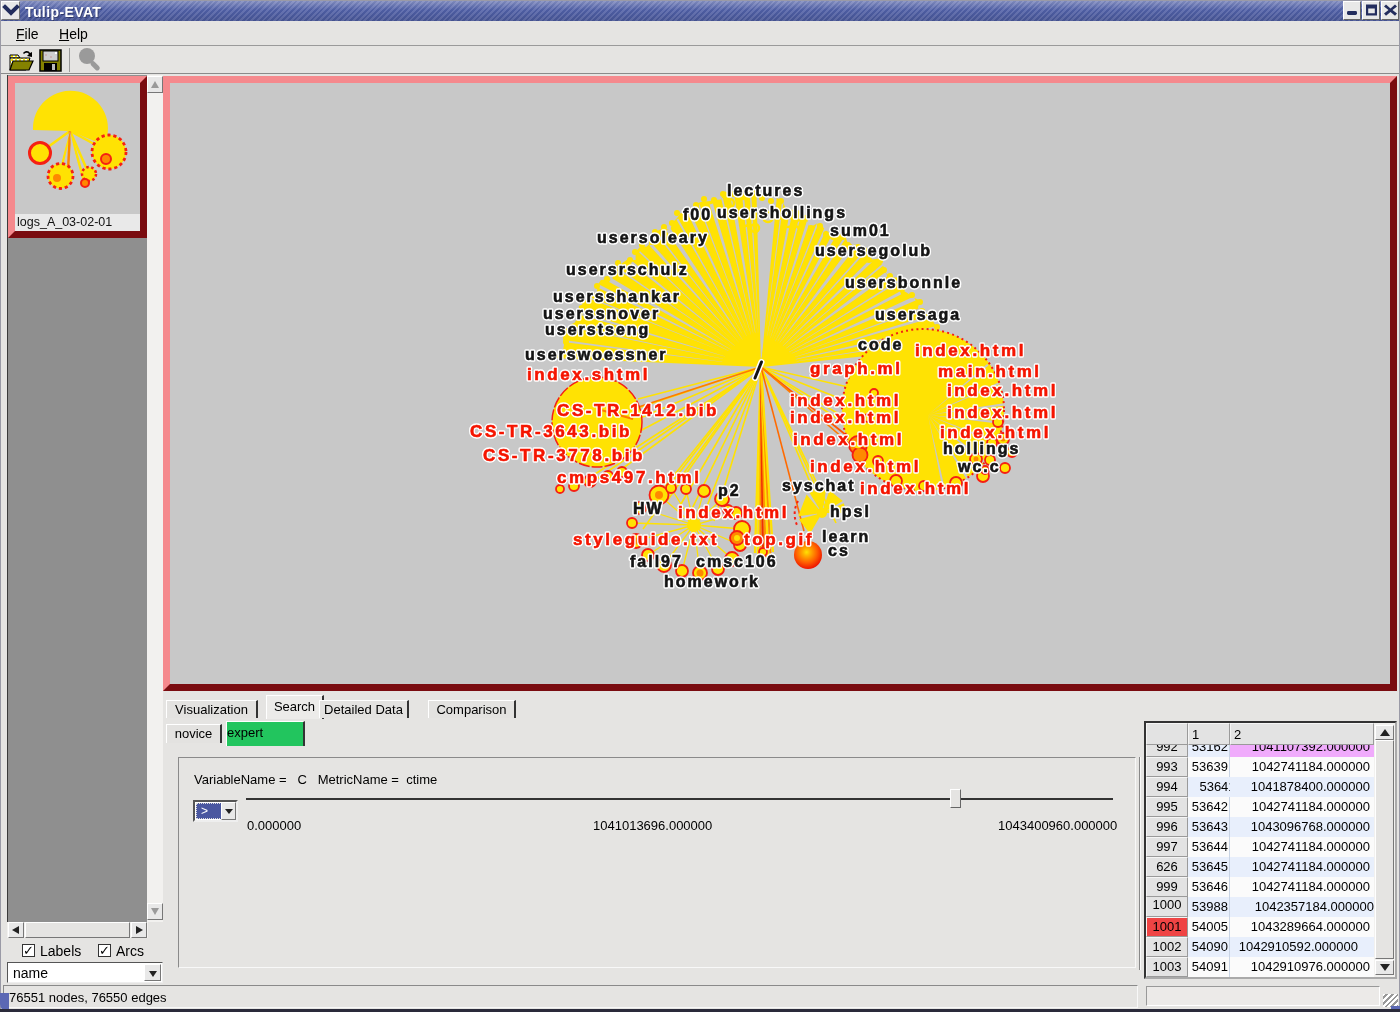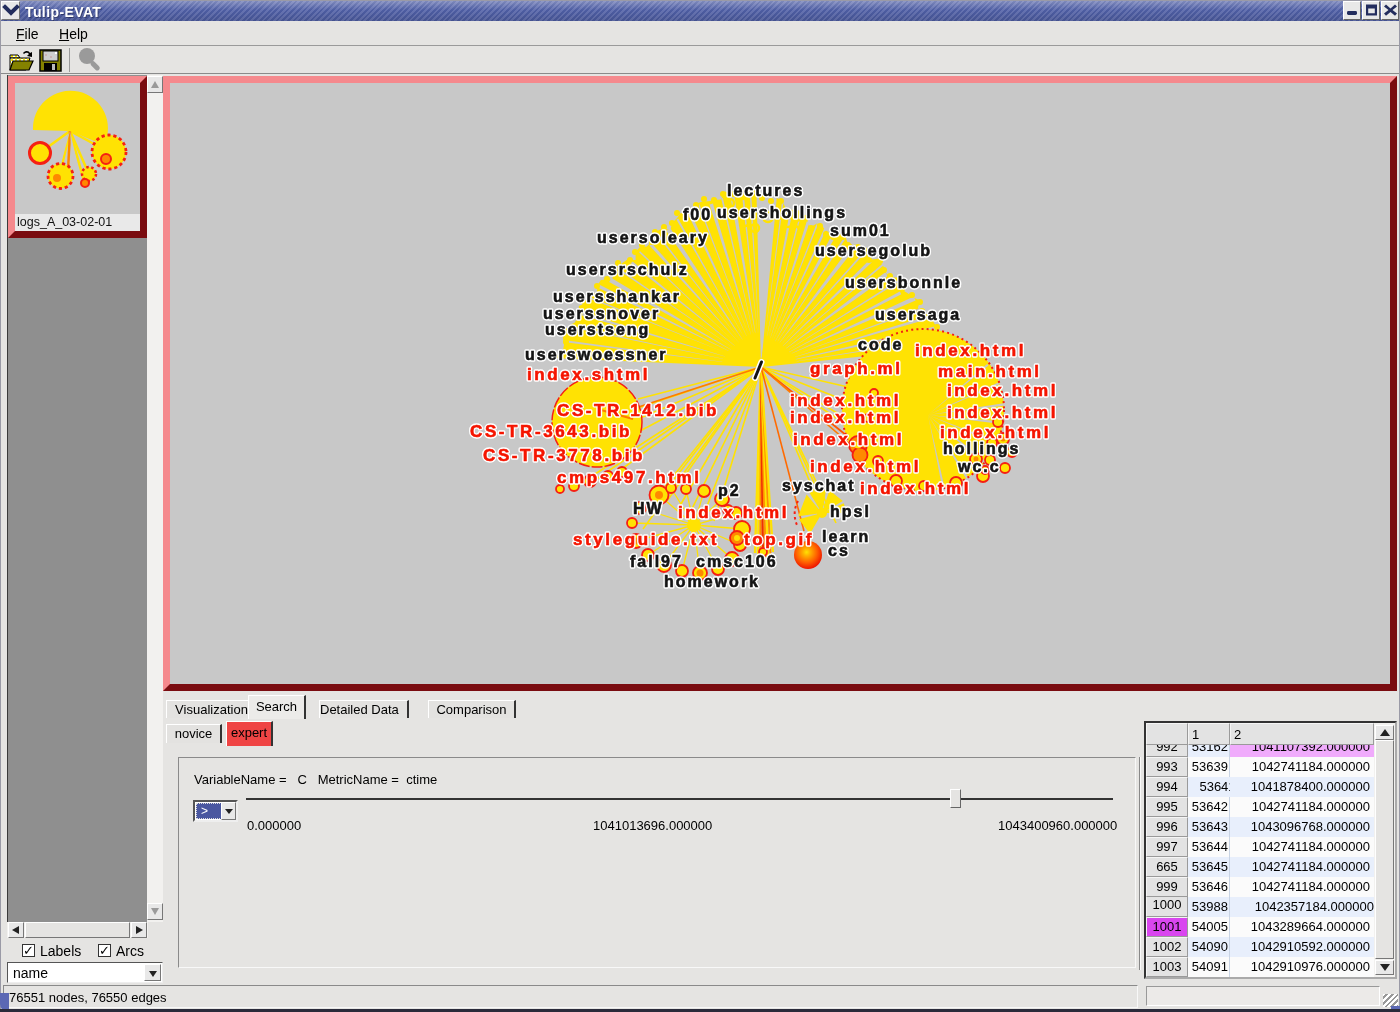--- a/index.html
+++ b/index.html
@@ -452,26 +452,26 @@
         <text x="640" y="389" font-size="17" letter-spacing="2.6" fill="#f51500" stroke="#f51500" stroke-width="0.6">index.html</text>
         <text x="690" y="411" font-size="17" letter-spacing="2.6" fill="#f51500" stroke="#f51500" stroke-width="0.6">index.html</text>
         <text x="508" y="435" font-size="17" letter-spacing="2.6" fill="#f51500" stroke="#f51500" stroke-width="0.6">index.html</text>
         <text x="403" y="462" font-size="17" letter-spacing="2.6" fill="#f51500" stroke="#f51500" stroke-width="0.6">styleguide.txt</text>
         <text x="574" y="462" font-size="17" letter-spacing="2.6" fill="#f51500" stroke="#f51500" stroke-width="0.6">top.gif</text>
 </g>
 </svg>
 </div>
 
 <div class="abs" style="left:166px;top:700px;width:92px;height:18px;background:#e3e2e0;border-right:2px solid #333;border-top:1px solid #fff;border-left:1px solid #fff;font-size:13px;text-align:center;line-height:17px">Visualization</div>
-<div class="abs" style="left:248px;top:695px;width:58px;height:24px;background:#ecebe9;border-right:2px solid #333;border-top:1px solid #fff;border-left:1px solid #fff;font-size:13px;text-align:center;line-height:21px">Search</div>
-<div class="abs" style="left:319px;top:700px;width:90px;height:18px;background:#e3e2e0;border-right:2px solid #333;border-top:1px solid #fff;border-left:1px solid #fff;font-size:13px;line-height:17px">Detailed Data</div>
+<div class="abs" style="left:266px;top:695px;width:58px;height:24px;background:#ecebe9;border-right:2px solid #333;border-top:1px solid #fff;border-left:1px solid #fff;font-size:13px;text-align:center;line-height:21px">Search</div>
+<div class="abs" style="left:319px;top:700px;width:90px;height:18px;background:#e3e2e0;border-right:2px solid #333;border-top:1px solid #fff;border-left:1px solid #fff;font-size:13px;text-align:center;line-height:17px">Detailed Data</div>
 <div class="abs" style="left:428px;top:700px;width:88px;height:18px;background:#e3e2e0;border-right:2px solid #333;border-top:1px solid #fff;border-left:1px solid #fff;font-size:13px;text-align:center;line-height:17px">Comparison</div>
 
 <div class="abs" style="left:166px;top:724px;width:56px;height:19px;background:#e3e2e0;border-right:2px solid #333;border-top:1px solid #fff;border-left:1px solid #fff;font-size:13px;text-align:center;line-height:18px">novice</div>
-<div class="abs" style="left:226px;top:721px;width:47px;height:25px;background:#ef4444;border-right:2px solid #333;border-top:1px solid #fff;border-left:1px solid #fff;font-size:13px;text-align:center;line-height:22px">expert</div>
+<div class="abs" style="left:226px;top:721px;width:79px;height:25px;background:#22c55e;border-right:2px solid #333;border-top:1px solid #fff;border-left:1px solid #fff;font-size:13px;text-align:left;line-height:22px">expert</div>
 
 <div class="abs" style="left:178px;top:757px;width:958px;height:211px;border:1px solid;border-color:#8a8a8a #f8f8f8 #f8f8f8 #8a8a8a;background:#e5e4e2">
   <span class="abs" style="left:15px;top:14px;font-size:13px">VariableName =&nbsp;&nbsp;&nbsp;C&nbsp;&nbsp;&nbsp;MetricName =&nbsp;&nbsp;ctime</span>
   <div class="abs" style="left:14px;top:42px;width:45px;height:22px;background:#fff;border:2px solid;border-color:#555 #eee #eee #555">
     <div class="abs" style="left:1px;top:1px;width:26px;height:16px;background:#4a57a0;border:1px dotted #ddd;color:#fff;font-size:12px;padding-left:4px;line-height:14px">&gt;</div>
     <div class="abs" style="right:0px;top:0px;width:15px;height:18px;background:#e8e8e8;border:1px solid #fff;border-right-color:#777;border-bottom-color:#777">
       <div class="abs" style="left:2.5px;top:6px;width:0;height:0;border-left:4px solid transparent;border-right:4px solid transparent;border-top:5.5px solid #222"></div>
     </div>
   </div>
   <div class="abs" style="left:67px;top:40px;width:867px;height:2px;background:#333"></div>
@@ -512,43 +512,43 @@
   <div style="position:absolute;left:0;bottom:0;width:42px;height:20px;background:#e3e3e3;border:1px solid #9a9a9a;border-top-color:#f5f5f5;border-left-color:#f5f5f5;text-align:center;line-height:18px;font-size:13px">996</div>
   <div style="position:absolute;left:42px;bottom:0;width:42px;height:20px;background:#e8effc;border-right:1px solid #c9d4e4;text-align:right;padding-right:1px;line-height:19px;font-size:13px">53643</div>
   <div style="position:absolute;left:84px;bottom:0;width:144px;height:20px;background:#e8effc;text-align:right;padding-right:4px;line-height:19px;font-size:13px">1043096768.000000</div>
 </div>
       <div style="position:absolute;left:0;top:92px;width:228px;height:20px;overflow:hidden">
   <div style="position:absolute;left:0;bottom:0;width:42px;height:20px;background:#e3e3e3;border:1px solid #9a9a9a;border-top-color:#f5f5f5;border-left-color:#f5f5f5;text-align:center;line-height:18px;font-size:13px">997</div>
   <div style="position:absolute;left:42px;bottom:0;width:42px;height:20px;background:#fbfbfb;border-right:1px solid #c9d4e4;text-align:right;padding-right:1px;line-height:19px;font-size:13px">53644</div>
   <div style="position:absolute;left:84px;bottom:0;width:144px;height:20px;background:#fbfbfb;text-align:right;padding-right:4px;line-height:19px;font-size:13px">1042741184.000000</div>
 </div>
       <div style="position:absolute;left:0;top:112px;width:228px;height:20px;overflow:hidden">
-  <div style="position:absolute;left:0;bottom:0;width:42px;height:20px;background:#e3e3e3;border:1px solid #9a9a9a;border-top-color:#f5f5f5;border-left-color:#f5f5f5;text-align:center;line-height:18px;font-size:13px">665</div>
+  <div style="position:absolute;left:0;bottom:0;width:42px;height:20px;background:#e3e3e3;border:1px solid #9a9a9a;border-top-color:#f5f5f5;border-left-color:#f5f5f5;text-align:center;line-height:18px;font-size:13px">626</div>
   <div style="position:absolute;left:42px;bottom:0;width:42px;height:20px;background:#e8effc;border-right:1px solid #c9d4e4;text-align:right;padding-right:1px;line-height:19px;font-size:13px">53645</div>
   <div style="position:absolute;left:84px;bottom:0;width:144px;height:20px;background:#e8effc;text-align:right;padding-right:4px;line-height:19px;font-size:13px">1042741184.000000</div>
 </div>
       <div style="position:absolute;left:0;top:132px;width:228px;height:20px;overflow:hidden">
   <div style="position:absolute;left:0;bottom:0;width:42px;height:20px;background:#e3e3e3;border:1px solid #9a9a9a;border-top-color:#f5f5f5;border-left-color:#f5f5f5;text-align:center;line-height:18px;font-size:13px">999</div>
   <div style="position:absolute;left:42px;bottom:0;width:42px;height:20px;background:#fbfbfb;border-right:1px solid #c9d4e4;text-align:right;padding-right:1px;line-height:19px;font-size:13px">53646</div>
   <div style="position:absolute;left:84px;bottom:0;width:144px;height:20px;background:#fbfbfb;text-align:right;padding-right:4px;line-height:19px;font-size:13px">1042741184.000000</div>
 </div>
       <div style="position:absolute;left:0;top:152px;width:228px;height:20px;overflow:hidden">
   <div style="position:absolute;left:0;bottom:0;width:42px;height:22px;background:#e3e3e3;border:1px solid #9a9a9a;border-top-color:#f5f5f5;border-left-color:#f5f5f5;text-align:center;line-height:18px;font-size:13px">1000</div>
   <div style="position:absolute;left:42px;bottom:0;width:42px;height:20px;background:#e8effc;border-right:1px solid #c9d4e4;text-align:right;padding-right:1px;line-height:19px;font-size:13px">53988</div>
   <div style="position:absolute;left:84px;bottom:0;width:144px;height:20px;background:#e8effc;text-align:right;line-height:19px;font-size:13px">1042357184.000000</div>
 </div>
       <div style="position:absolute;left:0;top:172px;width:228px;height:20px;overflow:hidden">
-  <div style="position:absolute;left:0;bottom:0;width:42px;height:20px;background:#d946ef;border:1px solid #9a9a9a;border-top-color:#f5f5f5;border-left-color:#f5f5f5;text-align:center;line-height:18px;font-size:13px">1001</div>
+  <div style="position:absolute;left:0;bottom:0;width:42px;height:20px;background:#ef4444;border:1px solid #9a9a9a;border-top-color:#f5f5f5;border-left-color:#f5f5f5;text-align:center;line-height:18px;font-size:13px">1001</div>
   <div style="position:absolute;left:42px;bottom:0;width:42px;height:20px;background:#fbfbfb;border-right:1px solid #c9d4e4;text-align:right;padding-right:1px;line-height:19px;font-size:13px">54005</div>
   <div style="position:absolute;left:84px;bottom:0;width:144px;height:20px;background:#fbfbfb;text-align:right;padding-right:4px;line-height:19px;font-size:13px">1043289664.000000</div>
 </div>
       <div style="position:absolute;left:0;top:192px;width:228px;height:20px;overflow:hidden">
   <div style="position:absolute;left:0;bottom:0;width:42px;height:20px;background:#e3e3e3;border:1px solid #9a9a9a;border-top-color:#f5f5f5;border-left-color:#f5f5f5;text-align:center;line-height:18px;font-size:13px">1002</div>
   <div style="position:absolute;left:42px;bottom:0;width:42px;height:20px;background:#e8effc;border-right:1px solid #c9d4e4;text-align:right;padding-right:1px;line-height:19px;font-size:13px">54090</div>
-  <div style="position:absolute;left:84px;bottom:0;width:144px;height:20px;background:#e8effc;text-align:right;padding-right:4px;line-height:19px;font-size:13px">1042910592.000000</div>
+  <div style="position:absolute;left:84px;bottom:0;width:144px;height:20px;background:#e8effc;text-align:right;padding-right:16px;line-height:19px;font-size:13px">1042910592.000000</div>
 </div>
       <div style="position:absolute;left:0;top:212px;width:228px;height:20px;overflow:hidden">
   <div style="position:absolute;left:0;bottom:0;width:42px;height:20px;background:#e3e3e3;border:1px solid #9a9a9a;border-top-color:#f5f5f5;border-left-color:#f5f5f5;text-align:center;line-height:18px;font-size:13px">1003</div>
   <div style="position:absolute;left:42px;bottom:0;width:42px;height:20px;background:#fbfbfb;border-right:1px solid #c9d4e4;text-align:right;padding-right:1px;line-height:19px;font-size:13px">54091</div>
   <div style="position:absolute;left:84px;bottom:0;width:144px;height:20px;background:#fbfbfb;text-align:right;padding-right:4px;line-height:19px;font-size:13px">1042910976.000000</div>
 </div>
   </div>
   <div class="abs" style="left:228px;top:0;width:21px;height:254px;background:#f2f1ef"></div>
   <div class="abs" style="left:229px;top:2px;width:19px;height:15px;background:#e8e8e8;border:1px solid #fff;border-right-color:#777;border-bottom-color:#777">
     <div class="abs" style="left:3.5px;top:3px;width:0;height:0;border-left:5px solid transparent;border-right:5px solid transparent;border-bottom:7px solid #222"></div>

